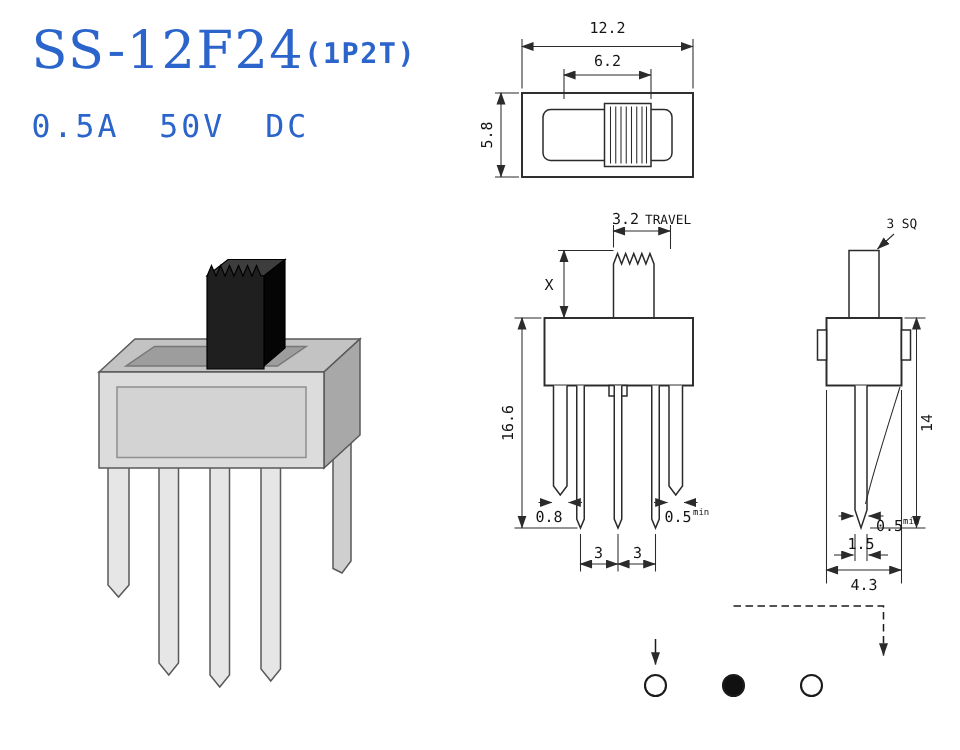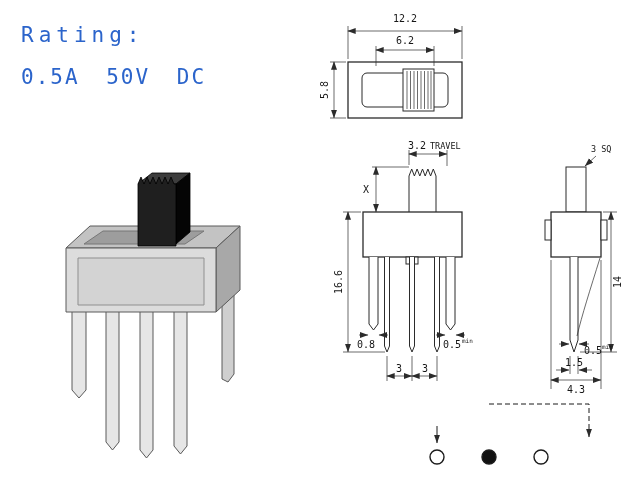--- a/index.html
+++ b/index.html
@@ -18,21 +18,23 @@
   .thin{stroke-width:.7}
   .mid{stroke-width:1}
   .thick{stroke-width:1.3}
 </style>
 </head>
 <body>
 
 <div class="canvas">
 
   <div class="header">
-    <div class="rating-label">Rating:</div>
+    <div>
+      <span class="part">SS-12F24</span><span class="variant">(1P2T)</span>
+    </div>
     <div class="rating-value">0.5A 50V DC</div>
   </div>
 
   <svg class="drawing" width="640" height="500" viewBox="0 0 640 500">
     <defs>
       <marker id="aE" markerUnits="userSpaceOnUse" markerWidth="9" markerHeight="7" refX="8.2" refY="3" orient="auto">
         <path d="M0 0 L8.5 3 L0 6 Z" fill="#2b2b2b"></path>
       </marker>
       <marker id="aS" markerUnits="userSpaceOnUse" markerWidth="9" markerHeight="7" refX="0.8" refY="3" orient="auto">
         <path d="M8.5 0 L0 3 L8.5 6 Z" fill="#2b2b2b"></path>

